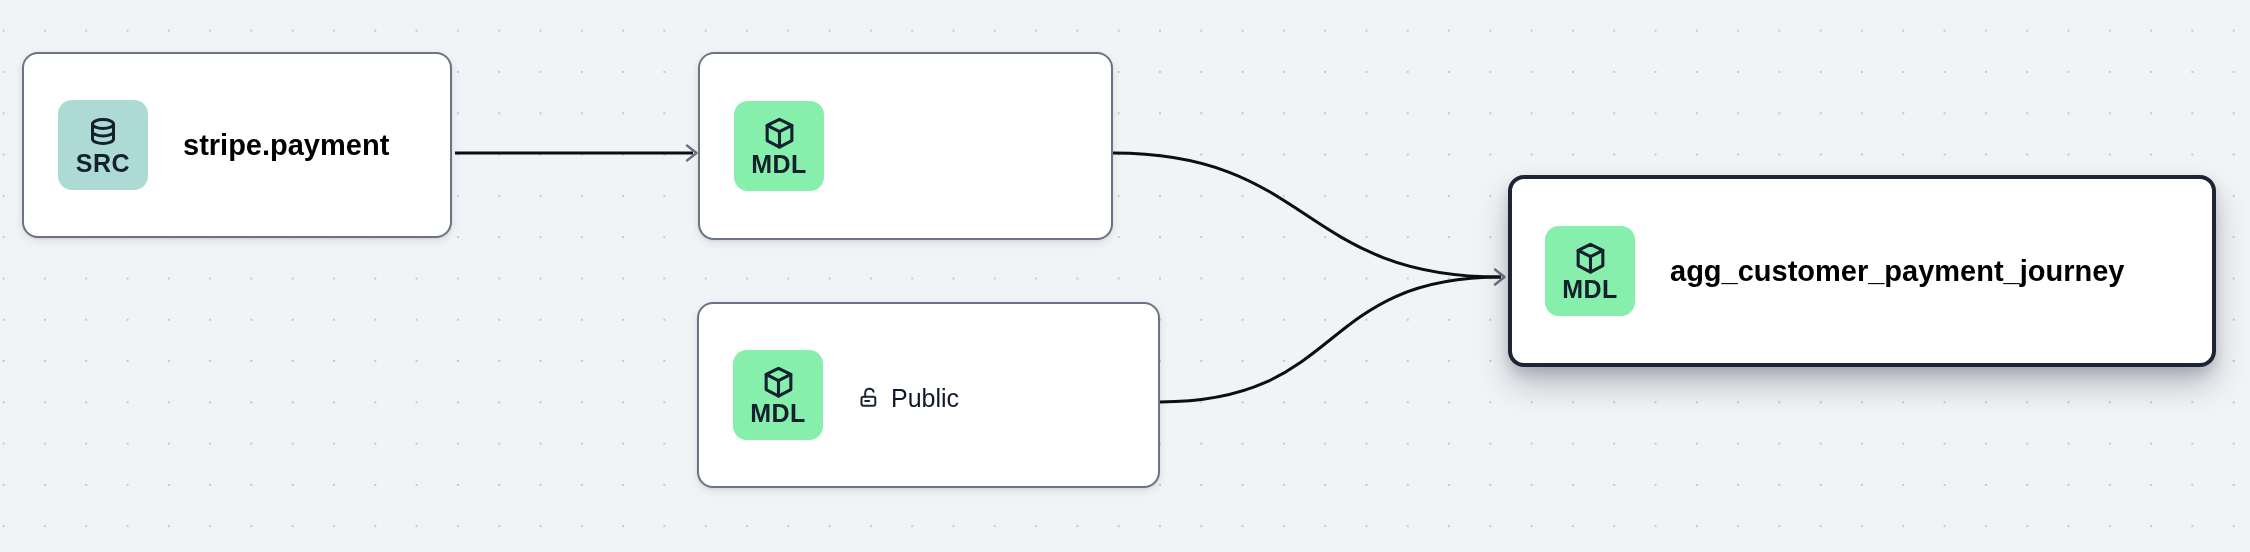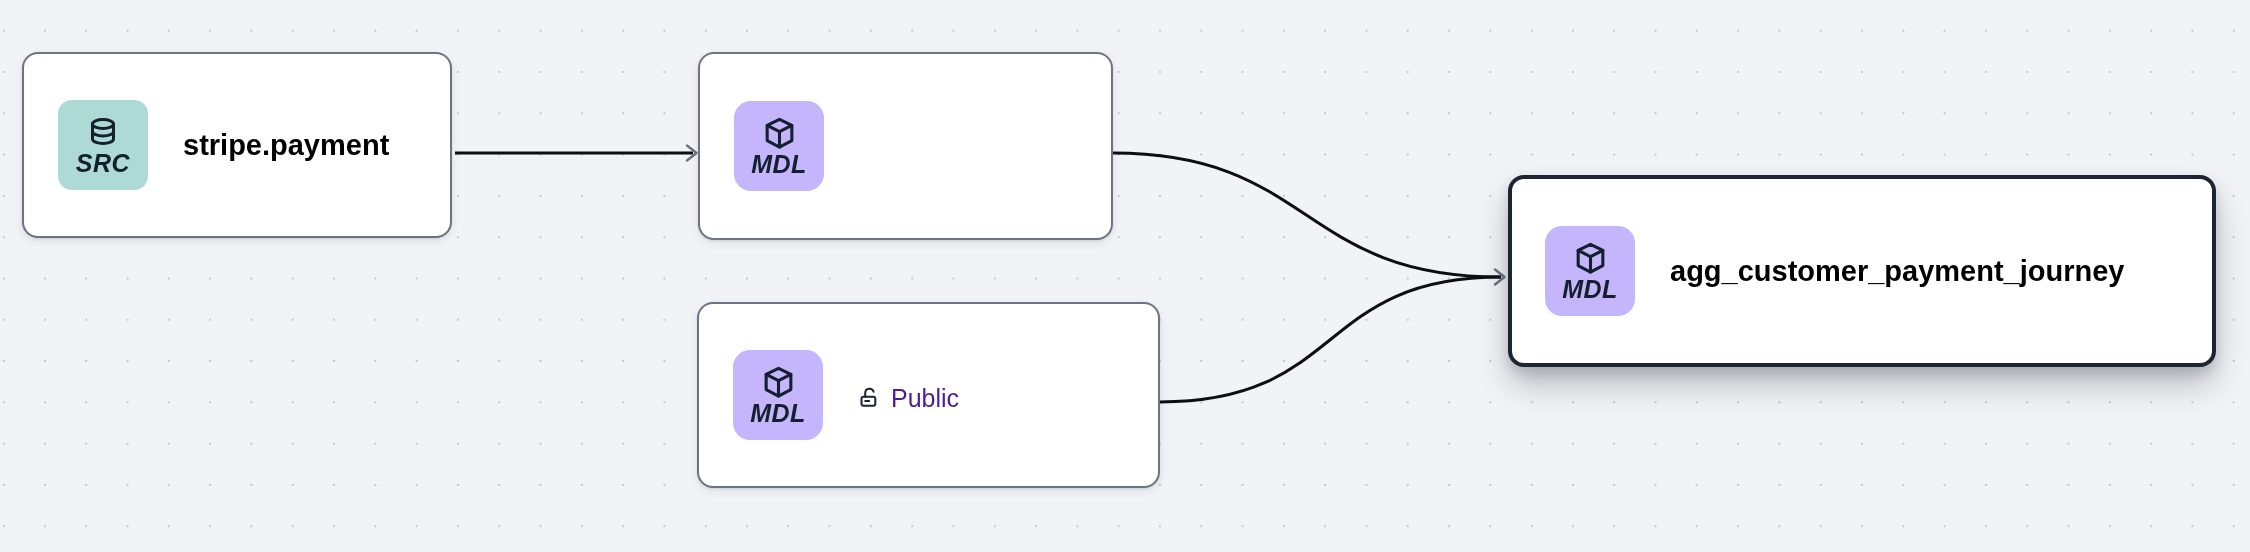--- a/index.html
+++ b/index.html
@@ -37,35 +37,35 @@
     border:4.5px solid #1d2433;
     padding:0 33px;
     box-shadow:0 18px 32px -2px rgba(30,40,60,0.30),0 6px 12px rgba(30,40,60,0.14);
   }
   .badge{
     width:90px;height:90px;flex:none;
     border-radius:14px;
     display:flex;flex-direction:column;align-items:center;justify-content:center;
   }
   .badge-src{background:#aedad6;}
-  .badge-mdl{background:#c4b5fd;border-radius:17px;}
+  .badge-mdl{background:#86efac;}
   .badge svg{display:block;}
   .badge-label{
     font-size:25px;font-weight:600;line-height:1;
-    color:#15202f;margin-top:0;letter-spacing:0.5px;font-style:italic;
+    color:#15202f;margin-top:0;letter-spacing:0.5px;
   }
   .node-text{display:flex;flex-direction:column;justify-content:center;}
   .node-title{
     font-size:29px;font-weight:600;color:#000000;
     white-space:nowrap;line-height:1.25;
   }
   .access-row{
     display:flex;align-items:center;gap:9px;
     margin-top:6px;
-    font-size:25px;font-weight:500;color:#4c1d95;line-height:1;
+    font-size:25px;font-weight:500;color:#0f172a;line-height:1;
   }
   .access-row svg{display:block;flex:none;}
 </style>
 </head>
 <body>
 
 <div class="canvas">
 
   <svg class="edges" viewBox="0 0 2250 552">
     <path class="edge" d="M455 153 L693 153"></path>

